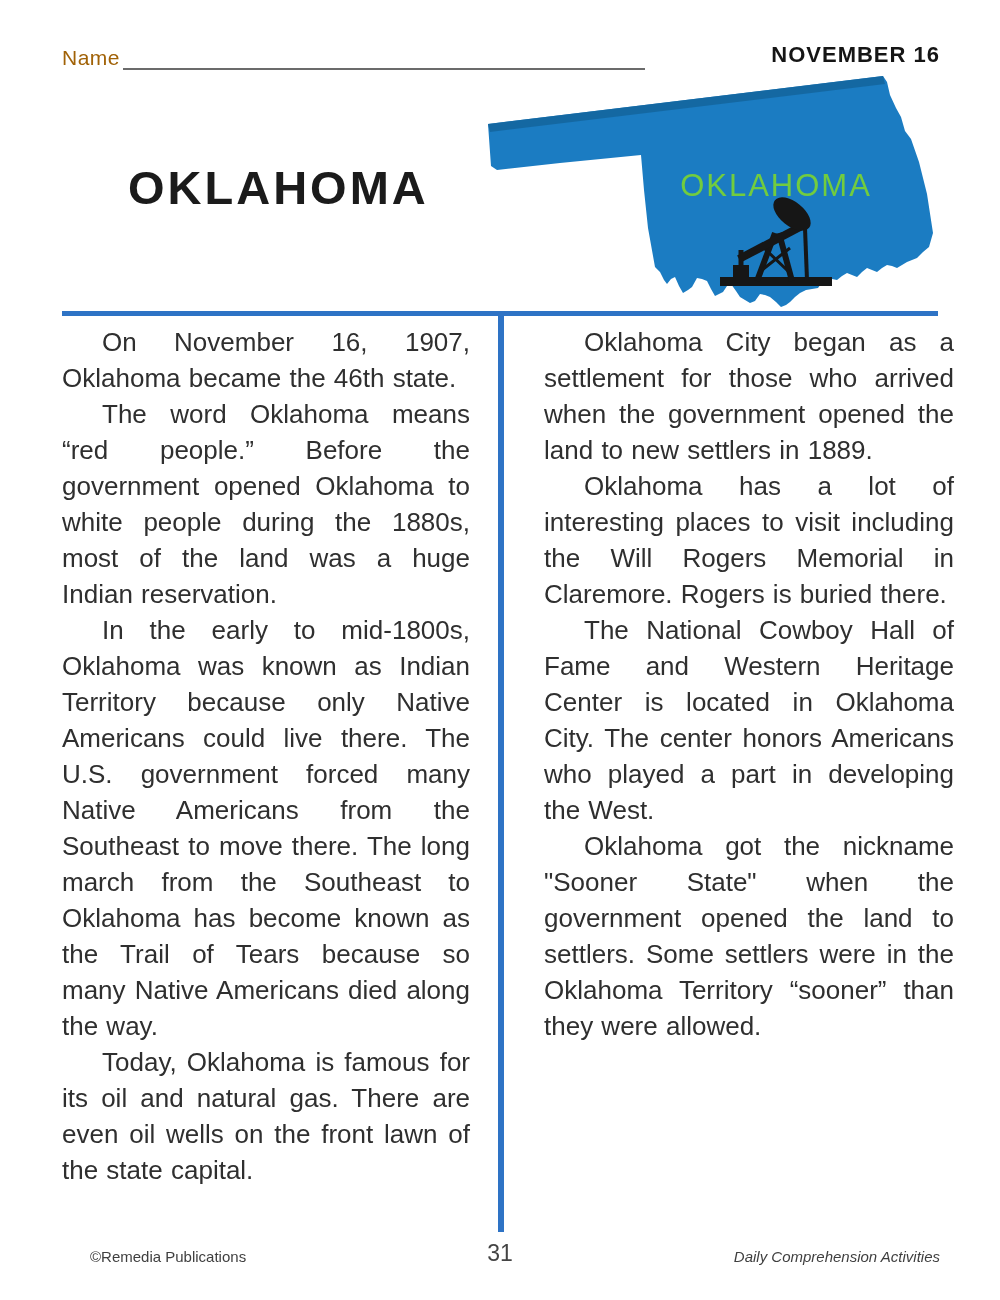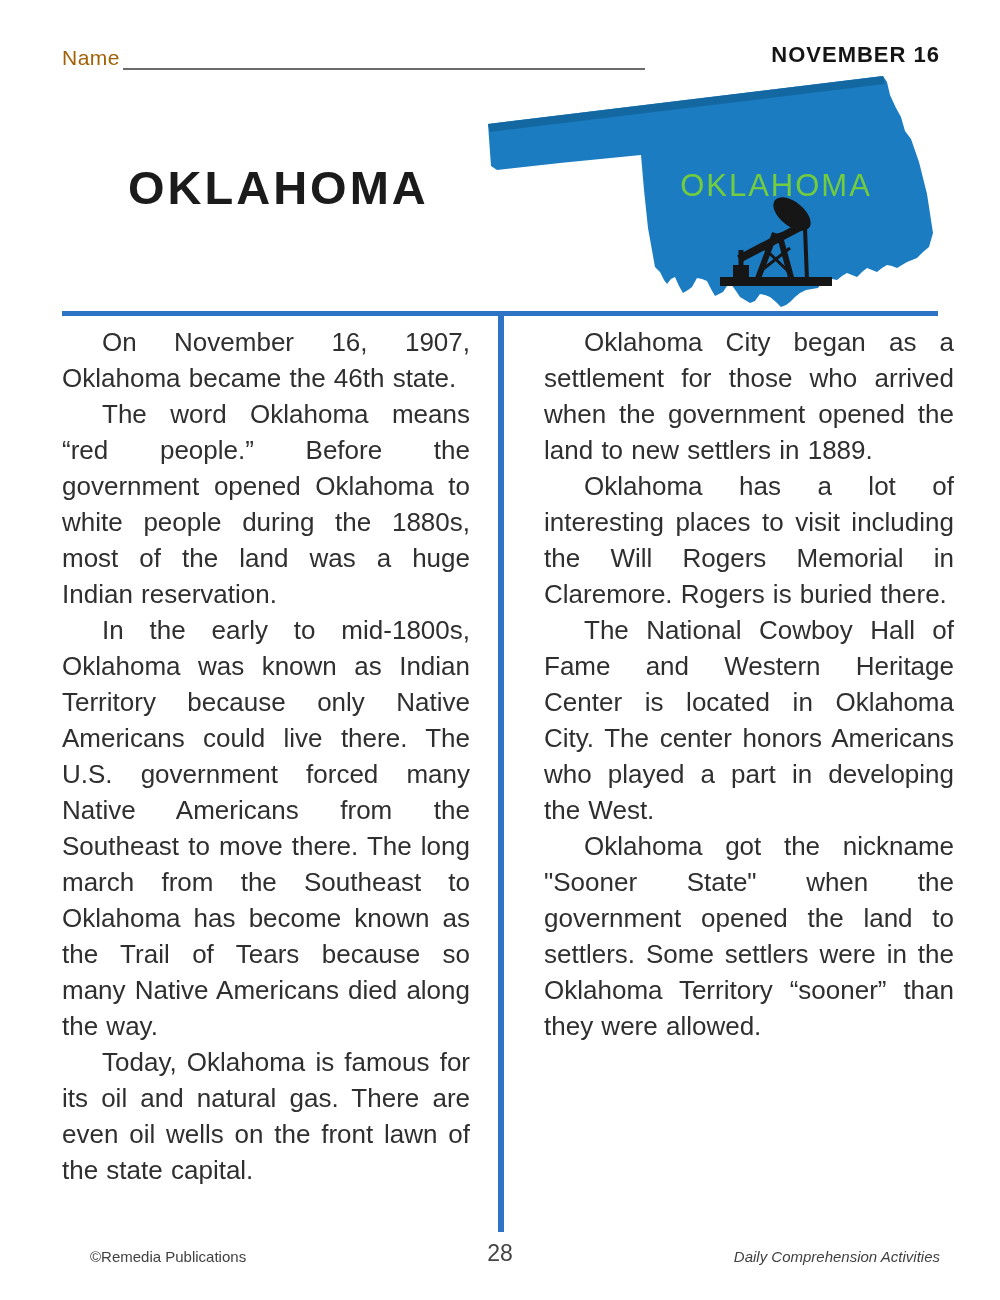--- a/index.html
+++ b/index.html
@@ -92,16 +92,16 @@
       <p>Today, Oklahoma is famous for its oil and natural gas. There are even oil wells on the front lawn of the state capital.</p>
     </div>
   <div class="col col-right">
       <p>Oklahoma City began as a settlement for those who arrived when the government opened the land to new settlers in 1889.</p>
       <p>Oklahoma has a lot of interesting places to visit including the Will Rogers Memorial in Claremore. Rogers is buried there.</p>
       <p>The National Cowboy Hall of Fame and Western Heritage Center is located in Oklahoma City. The center honors Americans who played a part in developing the West.</p>
       <p>Oklahoma got the nickname "Sooner State" when the government opened the land to settlers. Some settlers were in the Oklahoma Territory “sooner” than they were allowed.</p>
     </div>
 
   <div class="footer-copy">©Remedia Publications</div>
-  <div class="footer-page">28</div>
+  <div class="footer-page">31</div>
   <div class="footer-series">Daily Comprehension Activities</div>
 
 </div>
 
 </body></html>

